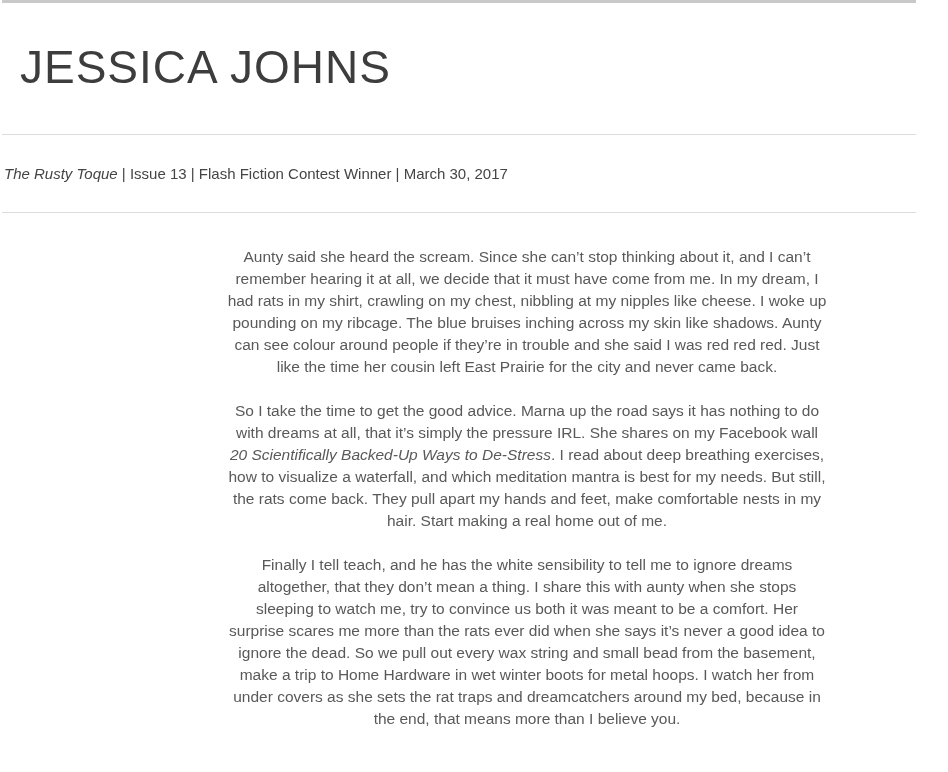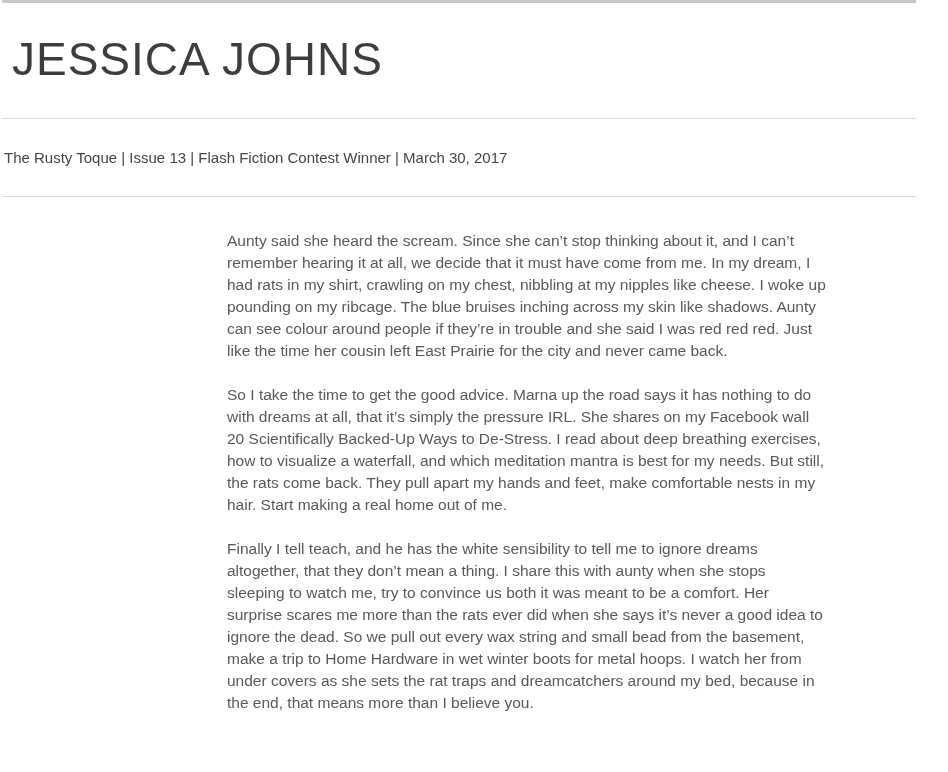--- a/index.html
+++ b/index.html
@@ -20,57 +20,58 @@
   }
   .top-border {
     height: 3px;
     background: #c9c9c9;
     width: 100%;
   }
   .site-header {
     padding: 22px 0 24px 2px;
   }
   .site-title {
-    margin: 8px;
+    margin: 16px;
     font-size: 46px;
     font-weight: 400;
     line-height: 1.15;
     letter-spacing: 1px;
     color: #3d3d3d;
   }
   .divider {
     border: none;
     border-top: 1px solid #dcdcdc;
     margin: 0;
     height: 0;
   }
   .meta-bar {
     padding: 28px 0 28px 2px;
     font-size: 15px;
     line-height: 21px;
     color: #454545;
   }
-  .italic { }
+  .italic { font-style: italic; }
   .article {
     margin-left: 225px;
     width: 600px;
     padding-bottom: 34px;
   }
   .article-title {
     margin: 22px 0 0 0;
     font-size: 24px;
     font-weight: 400;
     line-height: 30px;
     color: #464646;
   }
   .story p {
     margin: 22px 0 0 0;
     font-size: 15.5px;
     line-height: 22px;
     color: #595959;
+    text-align: center;
   }
   .story p:first-of-type {
     margin-top: 33px;
   }
 </style>
 </head>
 <body>
 
 <div class="page">
 

